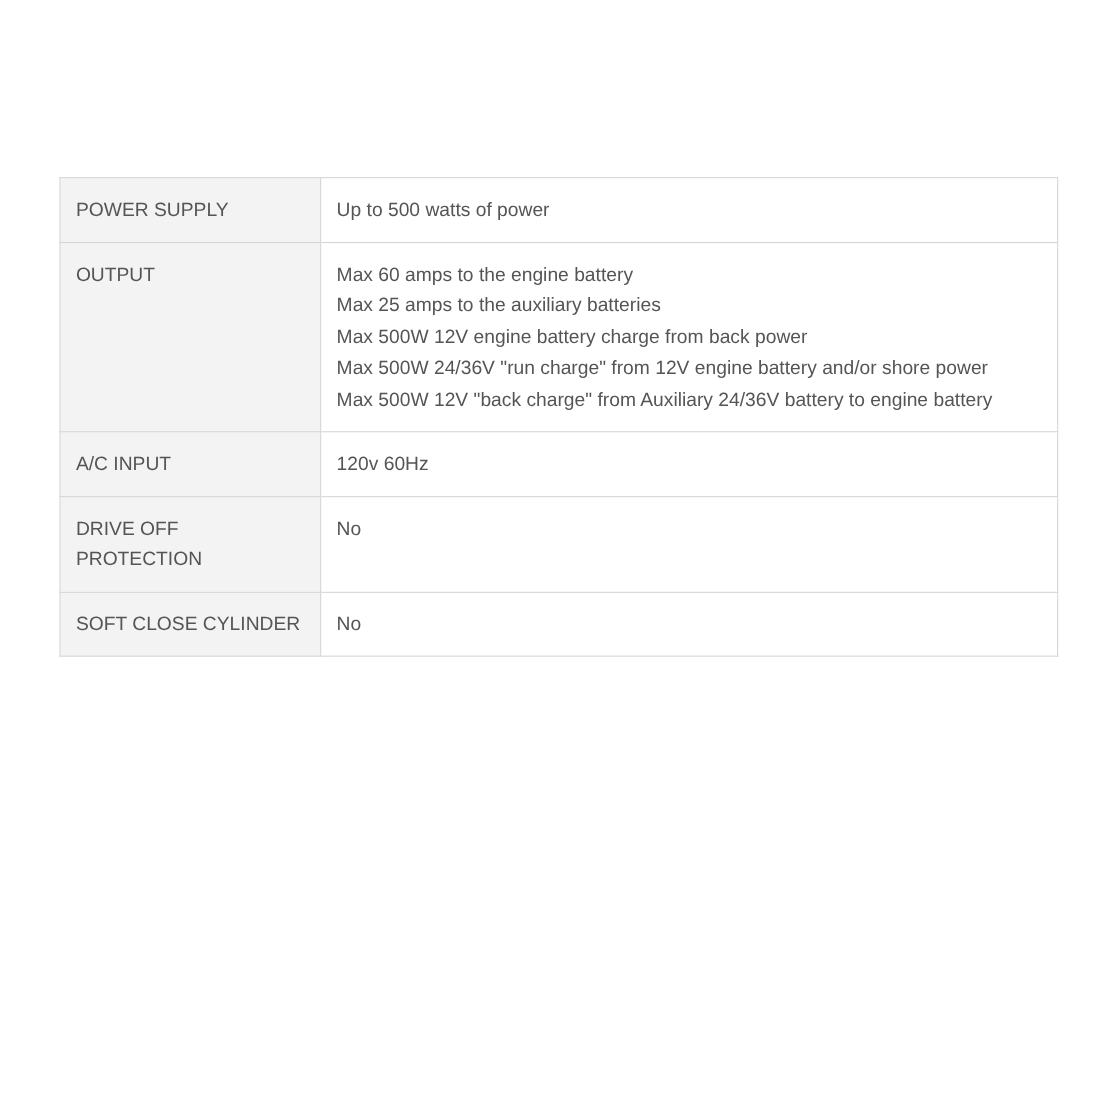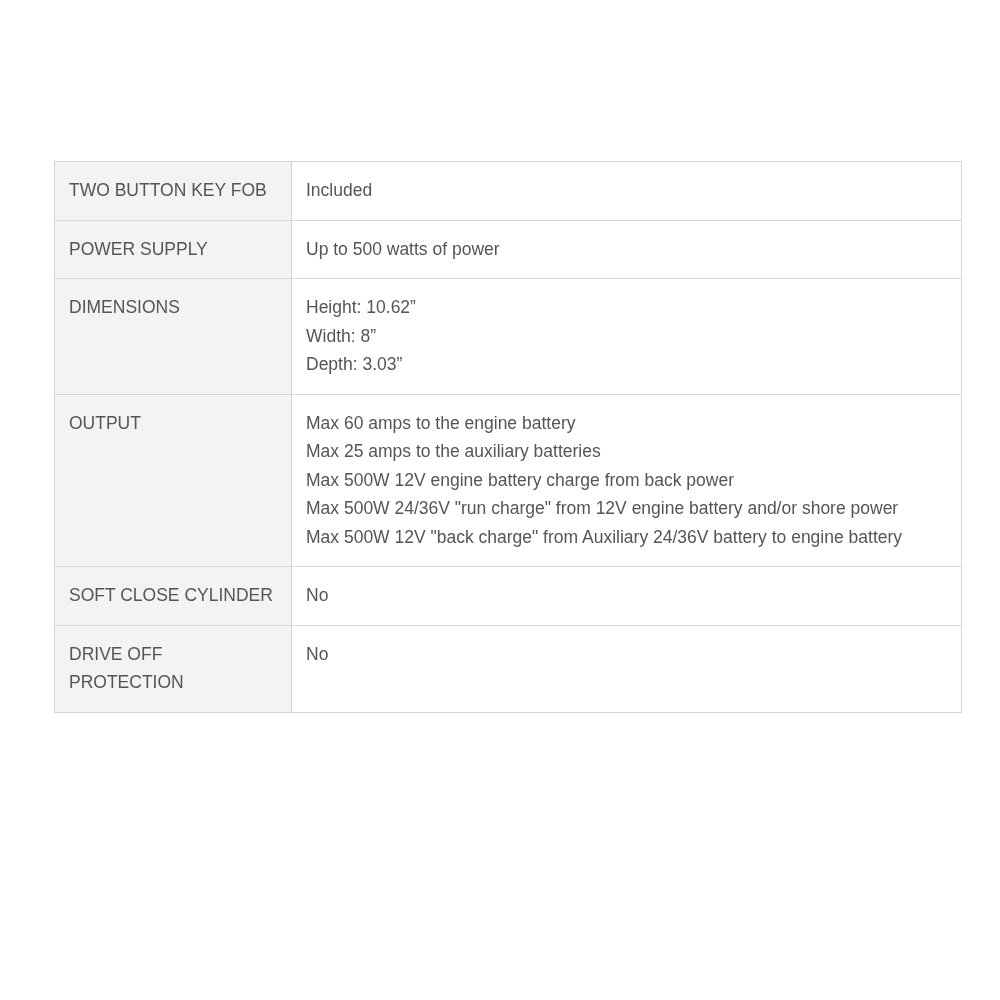--- a/index.html
+++ b/index.html
@@ -46,55 +46,47 @@
     .line {
       display: block;
     }
   </style>
 </head>
 <body>
 
 <table class="spec-table">
   <tbody>
     <tr class="single">
-      <td class="label">TWO BUTTON KEY FOB</td>
-      <td class="value">
-        <span class="line">Included</span>
-      </td>
-    </tr>
-    <tr class="single">
       <td class="label">POWER SUPPLY</td>
       <td class="value">
         <span class="line">Up to 500 watts of power</span>
-      </td>
-    </tr>
-    <tr>
-      <td class="label">DIMENSIONS</td>
-      <td class="value">
-        <span class="line">Height: 10.62”</span>
-        <span class="line">Width: 8”</span>
-        <span class="line">Depth: 3.03”</span>
       </td>
     </tr>
     <tr>
       <td class="label">OUTPUT</td>
       <td class="value">
         <span class="line">Max 60 amps to the engine battery</span>
         <span class="line">Max 25 amps to the auxiliary batteries</span>
         <span class="line">Max 500W 12V engine battery charge from back power</span>
         <span class="line">Max 500W 24/36V "run charge" from 12V engine battery and/or shore power</span>
         <span class="line">Max 500W 12V "back charge" from Auxiliary 24/36V battery to engine battery</span>
       </td>
     </tr>
     <tr class="single">
-      <td class="label">SOFT CLOSE CYLINDER</td>
+      <td class="label">A/C INPUT</td>
       <td class="value">
-        <span class="line">No</span>
+        <span class="line">120v 60Hz</span>
       </td>
     </tr>
     <tr class="single">
       <td class="label">DRIVE OFF PROTECTION</td>
       <td class="value">
         <span class="line">No</span>
       </td>
     </tr>
+    <tr class="single">
+      <td class="label">SOFT CLOSE CYLINDER</td>
+      <td class="value">
+        <span class="line">No</span>
+      </td>
+    </tr>
   </tbody>
 </table>
 
 </body></html>

